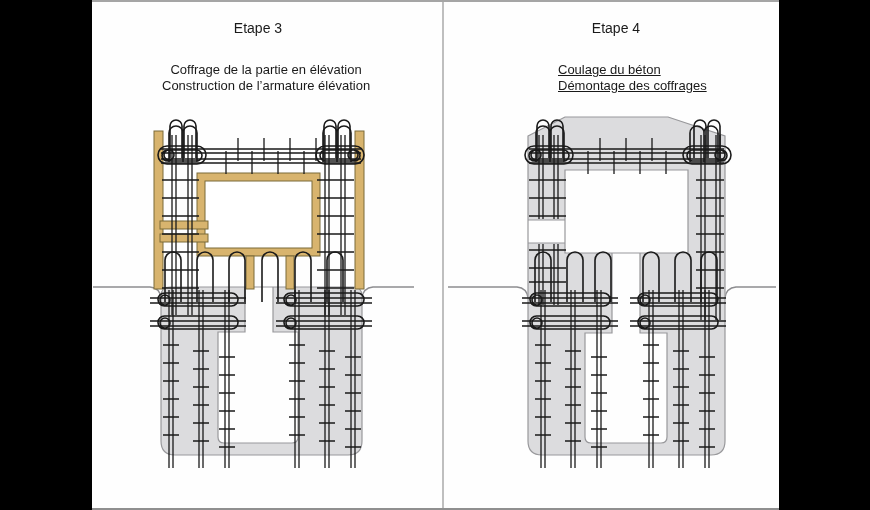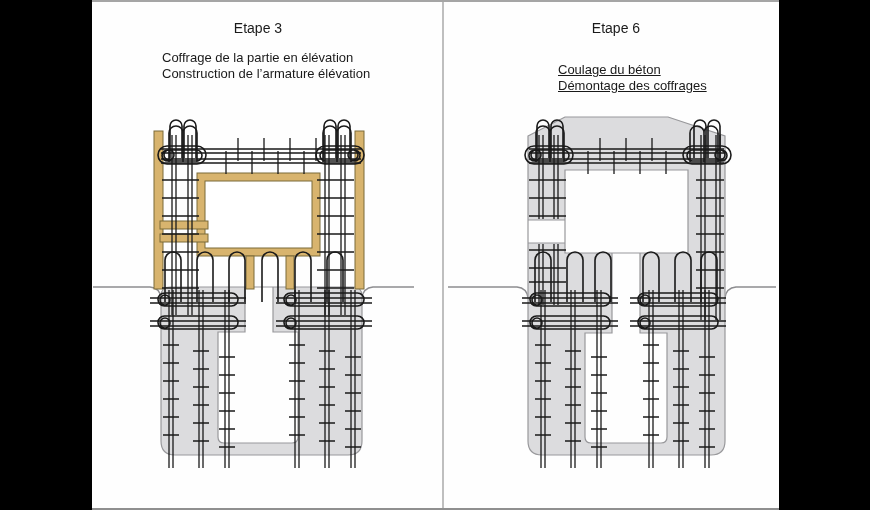--- a/index.html
+++ b/index.html
@@ -4,39 +4,39 @@
 <style>
   html,body{margin:0;padding:0;background:#000;}
   .stage{position:relative;width:870px;height:510px;background:#000;overflow:hidden;
          font-family:"Liberation Sans", sans-serif;}
   .page{position:absolute;left:92px;top:0;width:687px;height:510px;background:#fefefe;
         border-top:2px solid #a5a5a5;border-bottom:2px solid #8f8f8f;box-sizing:border-box;}
   .divider{position:absolute;left:350px;top:0;width:2px;height:506px;background:#bfbfbf;}
   .panel-title{position:absolute;font-size:14px;color:#1a1a1a;width:220px;text-align:center;}
   .panel-sub{position:absolute;font-size:13px;color:#1a1a1a;line-height:16px;}
   .pt-left{left:56px;top:18px;}
-  .ps-left{left:70px;top:48px;}
+  .ps-left{left:70px;top:60px;text-align:center;}
   .pt-right{left:414px;top:18px;}
   .ps-right{left:466px;top:60px;text-decoration:underline;}
   svg#diagram{position:absolute;left:0;top:0;}
 </style>
 </head>
 <body>
 
 <div class="stage">
   <div class="page">
     <div class="divider"></div>
 
     <div class="panel-title pt-left">Etape 3</div>
     <div class="panel-sub ps-left">
       <div>Coffrage de la partie en élévation</div>
       <div>Construction de l’armature élévation</div>
     </div>
 
-    <div class="panel-title pt-right">Etape 6</div>
+    <div class="panel-title pt-right">Etape 4</div>
     <div class="panel-sub ps-right">
       <div>Coulage du  béton</div>
       <div>Démontage des coffrages</div>
     </div>
   </div>
 
   <svg id="diagram" width="870" height="510" viewBox="0 0 870 510">
       <g>
         <path d="M93,287H150Q160,288 161,298" stroke="#8d8d90" stroke-width="1.3" fill="none" fill-rule="evenodd" stroke-linecap="butt"></path>
         <path d="M362,298Q363,288 373,287H414" stroke="#8d8d90" stroke-width="1.3" fill="none" fill-rule="evenodd" stroke-linecap="butt"></path>

